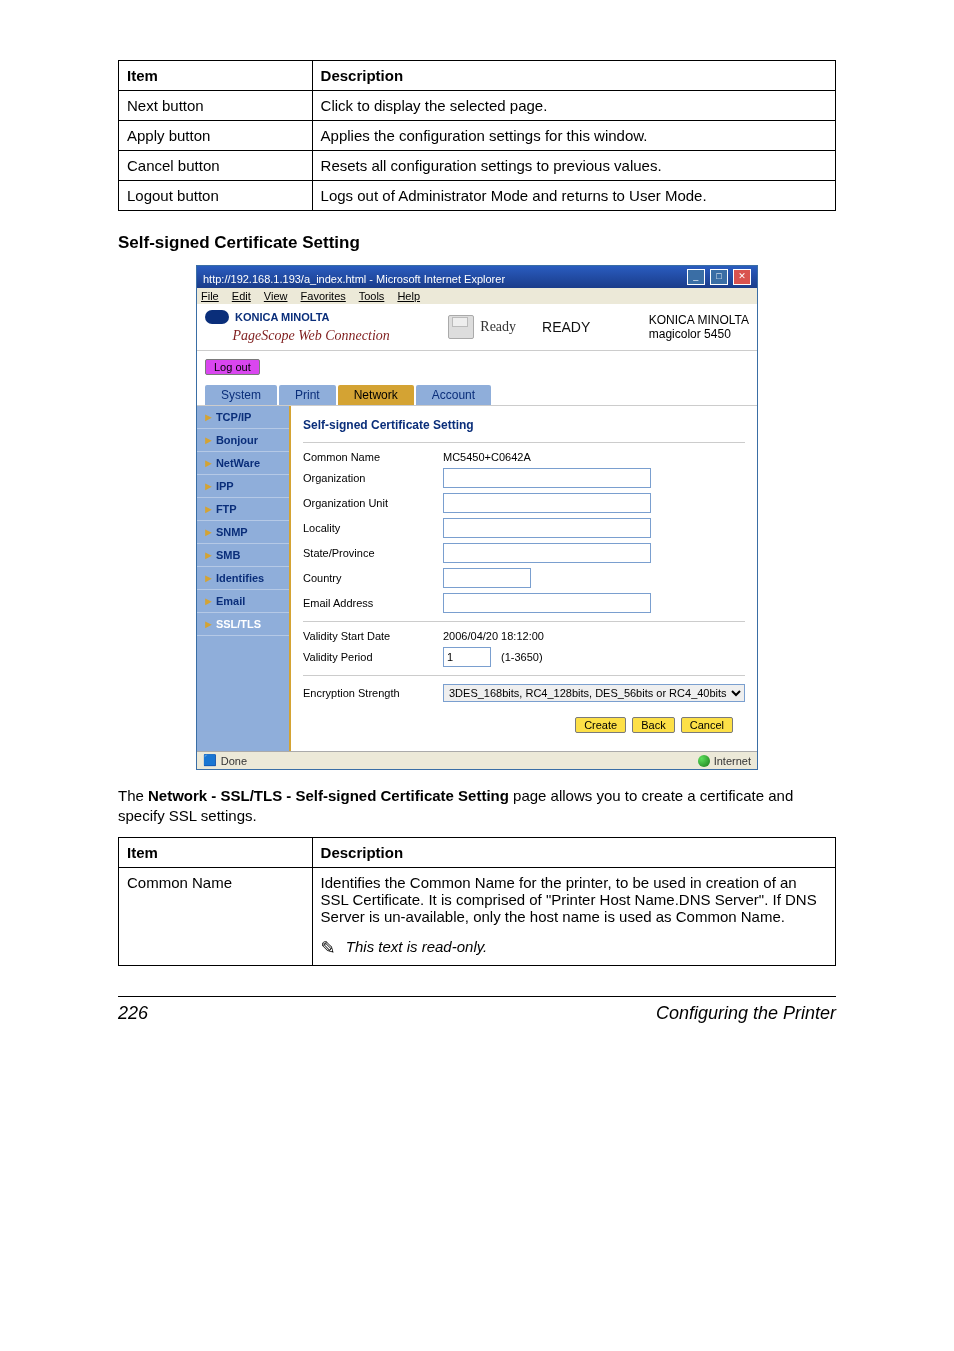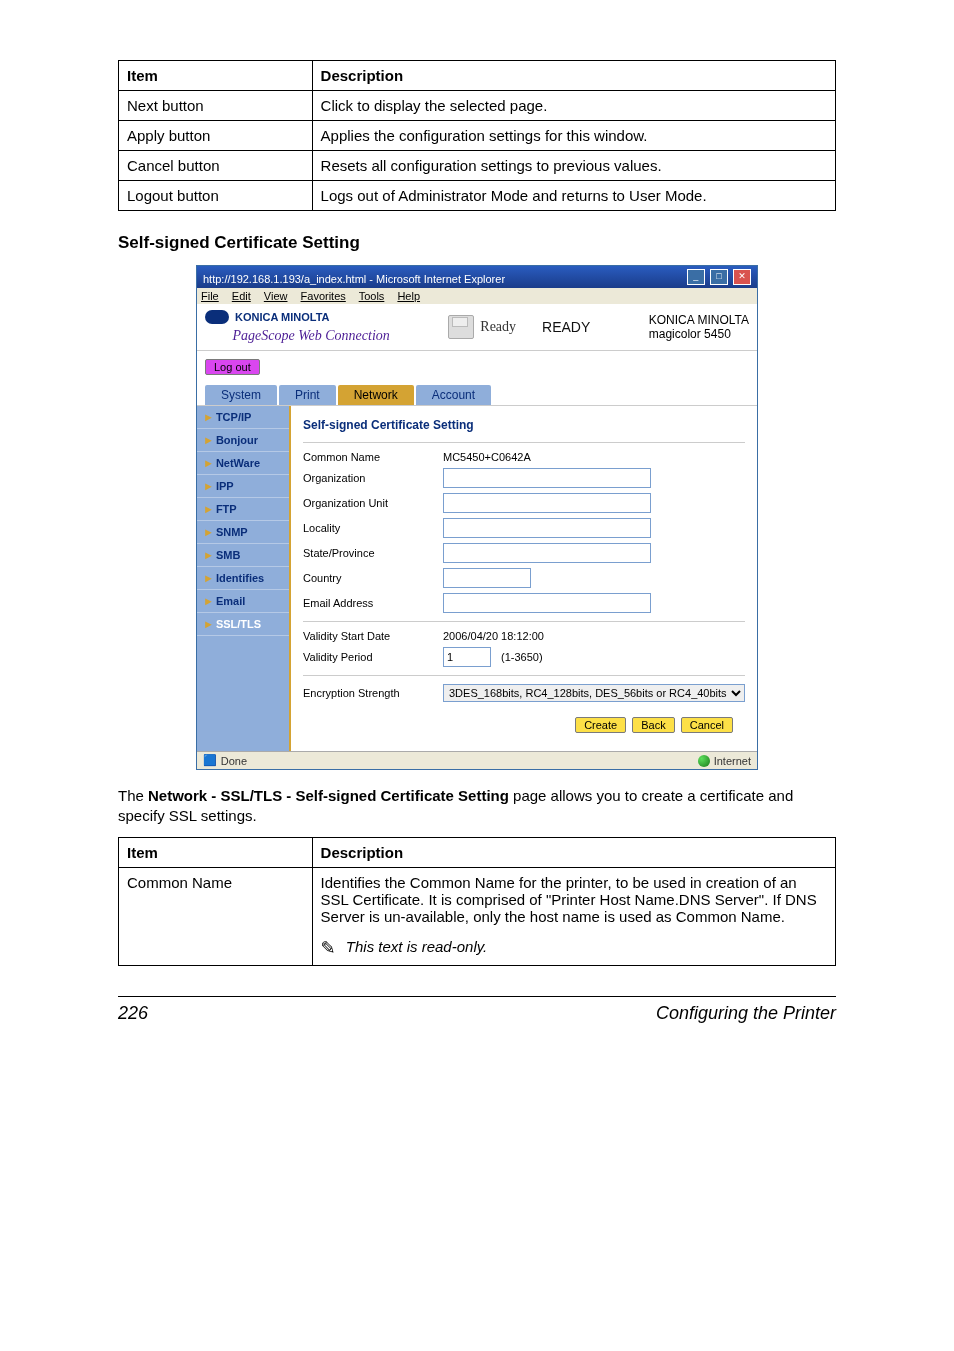--- a/index.html
+++ b/index.html
@@ -15,21 +15,21 @@
 .winbtns .max{background:#3a6ea5;color:#fff}
 .winbtns .cls{background:#d9534f;color:#fff}
 .menubar{background:#ece9d8;padding:2px 4px;color:#000}
 .menubar span{margin-right:10px;text-decoration:underline}
 .appbody{display:flex;flex-direction:column}
 .header{display:flex;padding:6px 8px;border-bottom:1px solid #ccc;align-items:center;justify-content:space-between}
 .logo-col{font-family:Arial;font-size:11px}
 .logo-row{display:flex;align-items:center;gap:6px}
 .km-mark{display:inline-block;width:24px;height:14px;border-radius:7px;background:#0a2e7a}
 .km-text{font-weight:bold;color:#0a2e7a}
-.pswc{font-family:Georgia,serif;font-style:italic;font-size:14px;color:#4c1d95;margin-top:4px}
+.pswc{font-family:Georgia,serif;font-style:italic;font-size:14px;color:#7f1d1d;margin-top:4px}
 .pswc .hand{display:inline-block;width:22px;height:14px;margin-right:2px;vertical-align:middle}
 .ready-col{display:flex;align-items:center;gap:6px}
 .printer-icon{display:inline-block;width:24px;height:22px;background:#ddd;border:1px solid #aaa;border-radius:2px;position:relative}
 .printer-icon::after{content:"";position:absolute;top:1px;left:3px;width:14px;height:8px;background:#eee;border:1px solid #bbb}
 .ready-text{font-family:Georgia,serif;font-size:14px;color:#333}
 .ready-big{font-family:Arial;font-size:14px;color:#111;margin-left:20px}
 .devcol{text-align:left;font-size:12px;color:#000}
 .logout-row{padding:8px}
 .logout-btn{border:1px solid #7a7a7a;background:#d946ef;padding:1px 8px;font-size:11px;border-radius:2px}
 .tabs{display:flex;padding:0 8px;gap:2px;margin-top:2px}

